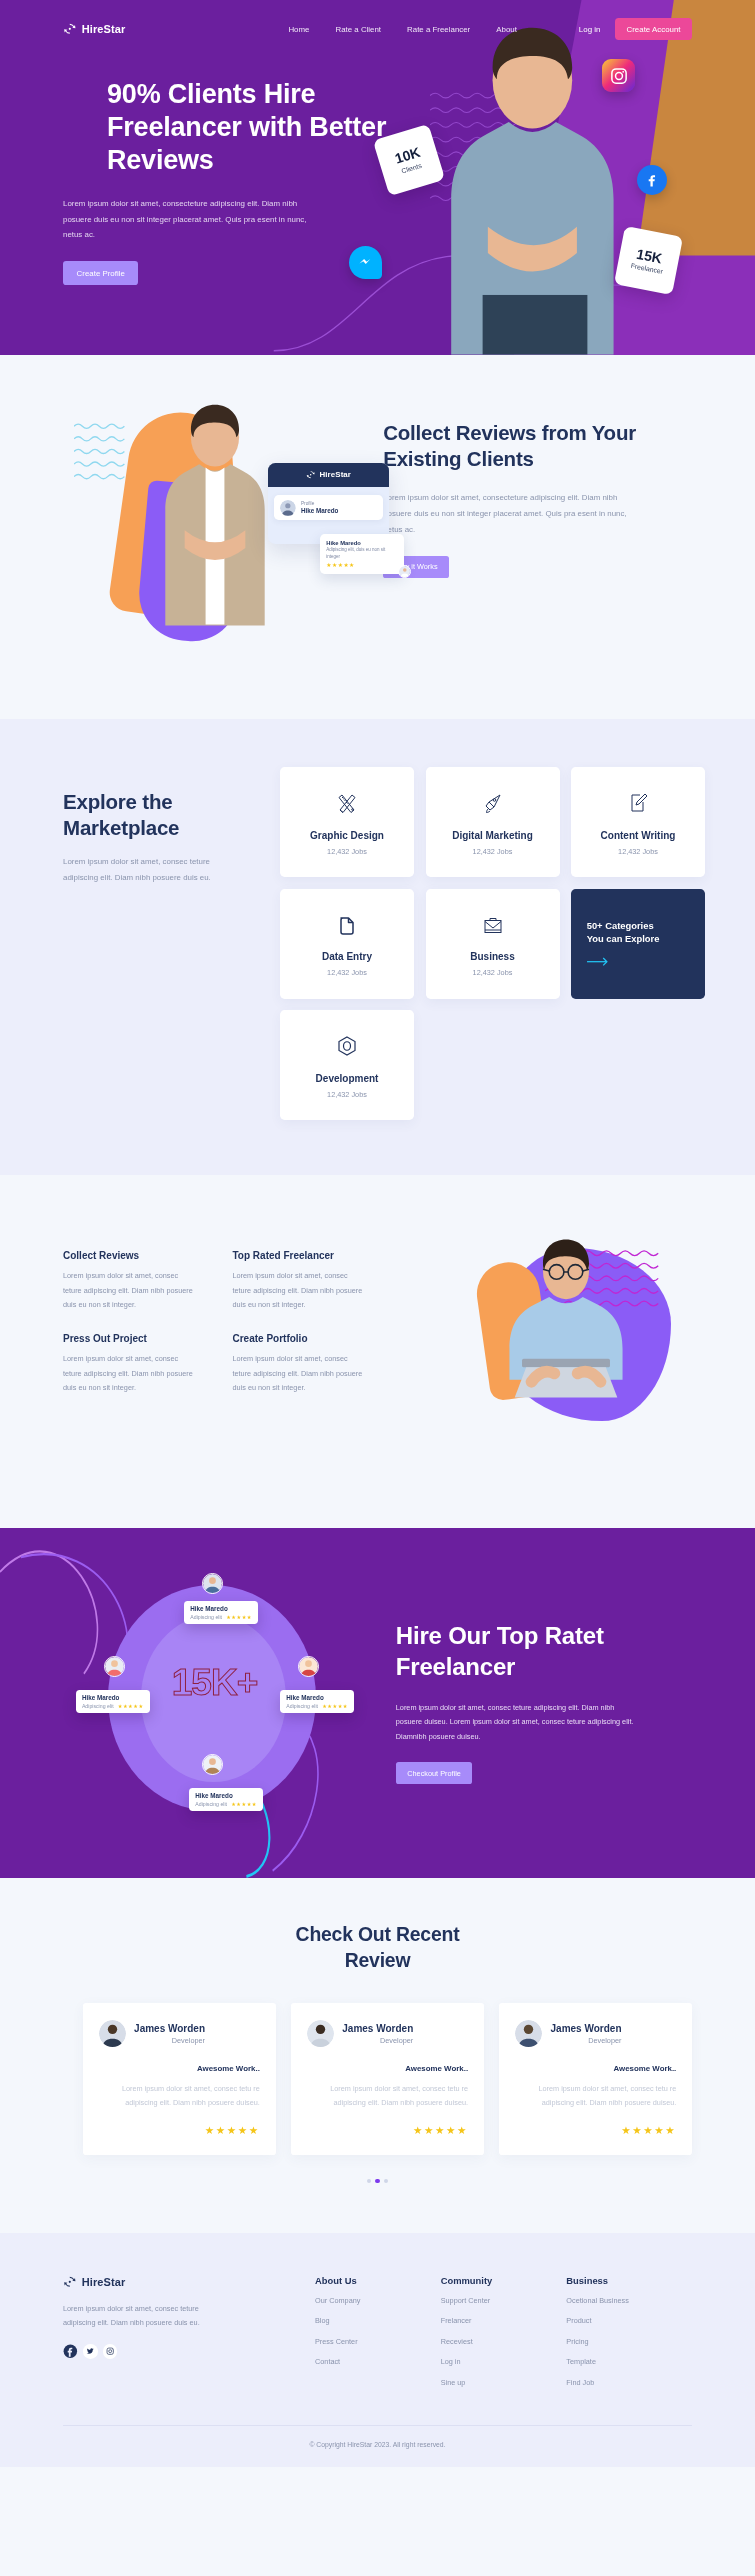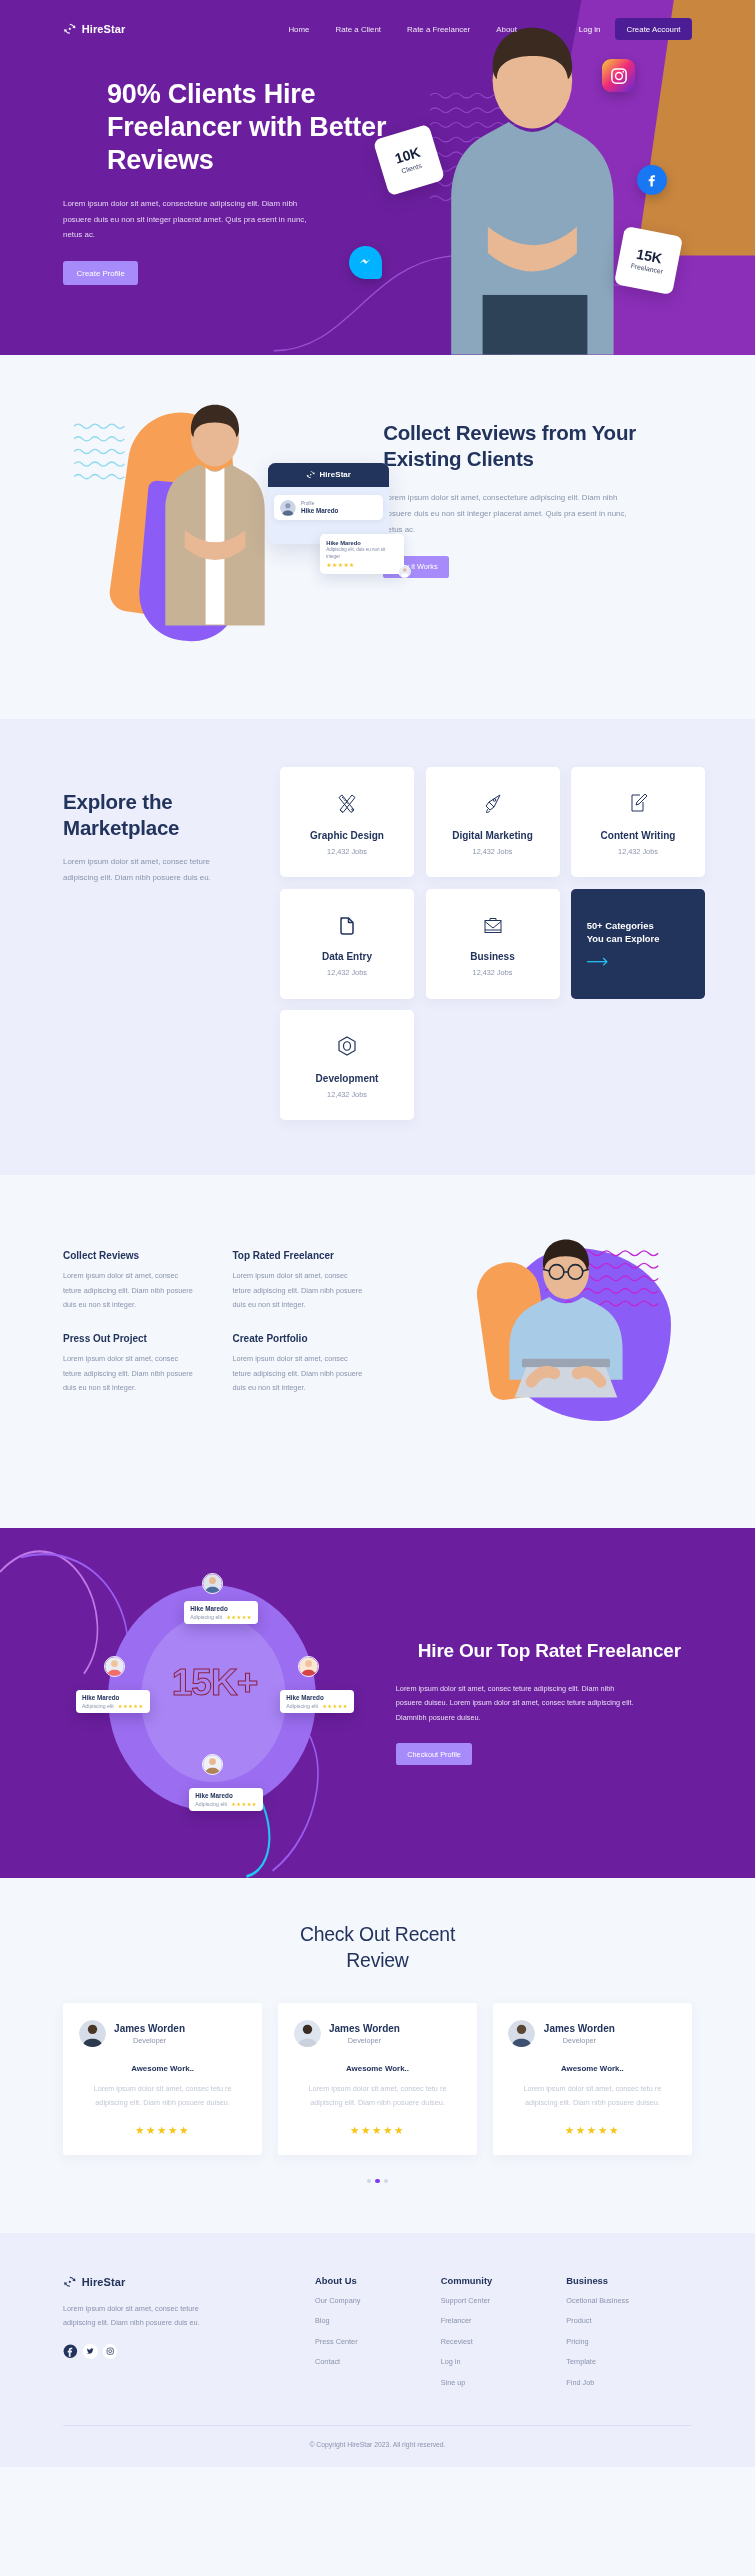--- a/index.html
+++ b/index.html
@@ -49,21 +49,21 @@
   .nav-links a {
     color:#f0e6f7; font-size:7.9px; text-decoration:none; white-space:nowrap;
   }
   .nav-right { margin-left:auto; display:flex; align-items:center; gap:14.7px; }
   .login-link { color:#fff; font-size:7.9px; text-decoration:none; }
   .btn {
     display:inline-flex; align-items:center; justify-content:center;
     border:none; cursor:pointer; font-family:inherit;
   }
   .btn-create-account {
-    background:#4c1d95; color:#fff; font-size:7.9px;
+    background:#ec4899; color:#fff; font-size:7.9px;
     padding:6.8px 11.5px; border-radius:3.7px;
   }
   .hero-body { position:relative; z-index:4; width:629px; margin:0 auto; padding-top:20px; }
   .hero-title {
     font-size:27px; line-height:1.22; font-weight:bold; color:#fff;
     letter-spacing:-0.2px; max-width:294px;margin-left:44px;
   }
   .hero-sub {
     margin-top:19px; max-width:262px;
     font-size:7.9px; line-height:2.0; color:#e4d5f0;
@@ -204,29 +204,29 @@
   .tr-chip {
     position:absolute; background:#fff; border-radius:3.7px; padding:4.2px 6.3px;
     box-shadow:0 5.2px 13.6px rgba(40,0,70,.22); white-space:nowrap;
   }
   .tr-chip .c-name { font-size:6.3px; font-weight:bold; color:#22335c; }
   .tr-chip .c-row { display:flex; align-items:center; gap:4.2px; margin-top:1.6px; }
   .tr-chip .c-sub { font-size:5.2px; color:#8a94ad; }
   .tr-chip .stars { font-size:5.2px; }
   .tr-av { position:absolute; width:21px; height:21px; border-radius:50%; overflow:hidden; border:1px solid #fff; }
   .tr-text { flex:1; padding-left:12.6px; }
-  .tr-title { font-size:19px; line-height:1.3; font-weight:bold; color:#fff; letter-spacing:-0.2px;margin-left:22px; }
+  .tr-title { font-size:24px; line-height:1.3; font-weight:bold; color:#fff; letter-spacing:-0.2px; }
   .tr-body { margin-top:18px; font-size:7.3px; line-height:2.0; color:#e9dcf5; max-width:241px; }
   .btn-checkout { margin-top:18px; background:#a78bfa; color:#fff; font-size:7.3px; padding:6.3px 11.5px; border-radius:2.6px; }
   .tr-swirl { position:absolute; left:0; top:0; width:755px; height:100%; pointer-events:none; }
 
   
   .reviews { background:#f4f7fc; padding:44px 0 50px; text-align:center; }
-  .rv-title { font-size:19.4px; line-height:1.32; font-weight:normal; color:#22335c; letter-spacing:-0.2px; }
-  .rv-grid { margin-top:30px; display:grid; grid-template-columns:repeat(3, 1fr); gap:15.7px; text-align:center; }
+  .rv-title { font-size:19.4px; line-height:1.32; font-weight:bold; color:#22335c; letter-spacing:-0.2px; }
+  .rv-grid { margin-top:30px; display:grid; grid-template-columns:repeat(3, 1fr); gap:15.7px; text-align:right;margin-left:20px; }
   .rv-card { background:#fff; border-radius:3.1px; padding:17px 15.7px 19px; box-shadow:0 3.1px 12.6px rgba(60,70,120,.05); }
   .rv-head { display:flex; align-items:center; gap:8.4px; }
   .rv-avatar { width:27px; height:27px; border-radius:50%; overflow:hidden; flex:none; }
   .rv-name { font-size:10px; font-weight:bold; color:#22335c; }
   .rv-role { font-size:7.3px; color:#8a94ad; margin-top:2.1px; }
   .rv-headline { margin-top:17px; font-size:7.9px; font-weight:bold; color:#22335c; }
   .rv-text { margin-top:8.4px; font-size:7.3px; line-height:1.95; color:#c2c8d6; }
   .rv-stars { margin-top:13.6px; font-size:10.5px; letter-spacing:1.6px; color:#f5c518; }
   .dots { margin-top:24px; display:flex; gap:4.7px; justify-content:center; }
   .dot { width:4.2px; height:4.2px; border-radius:50%; background:#cfd6e8; }

